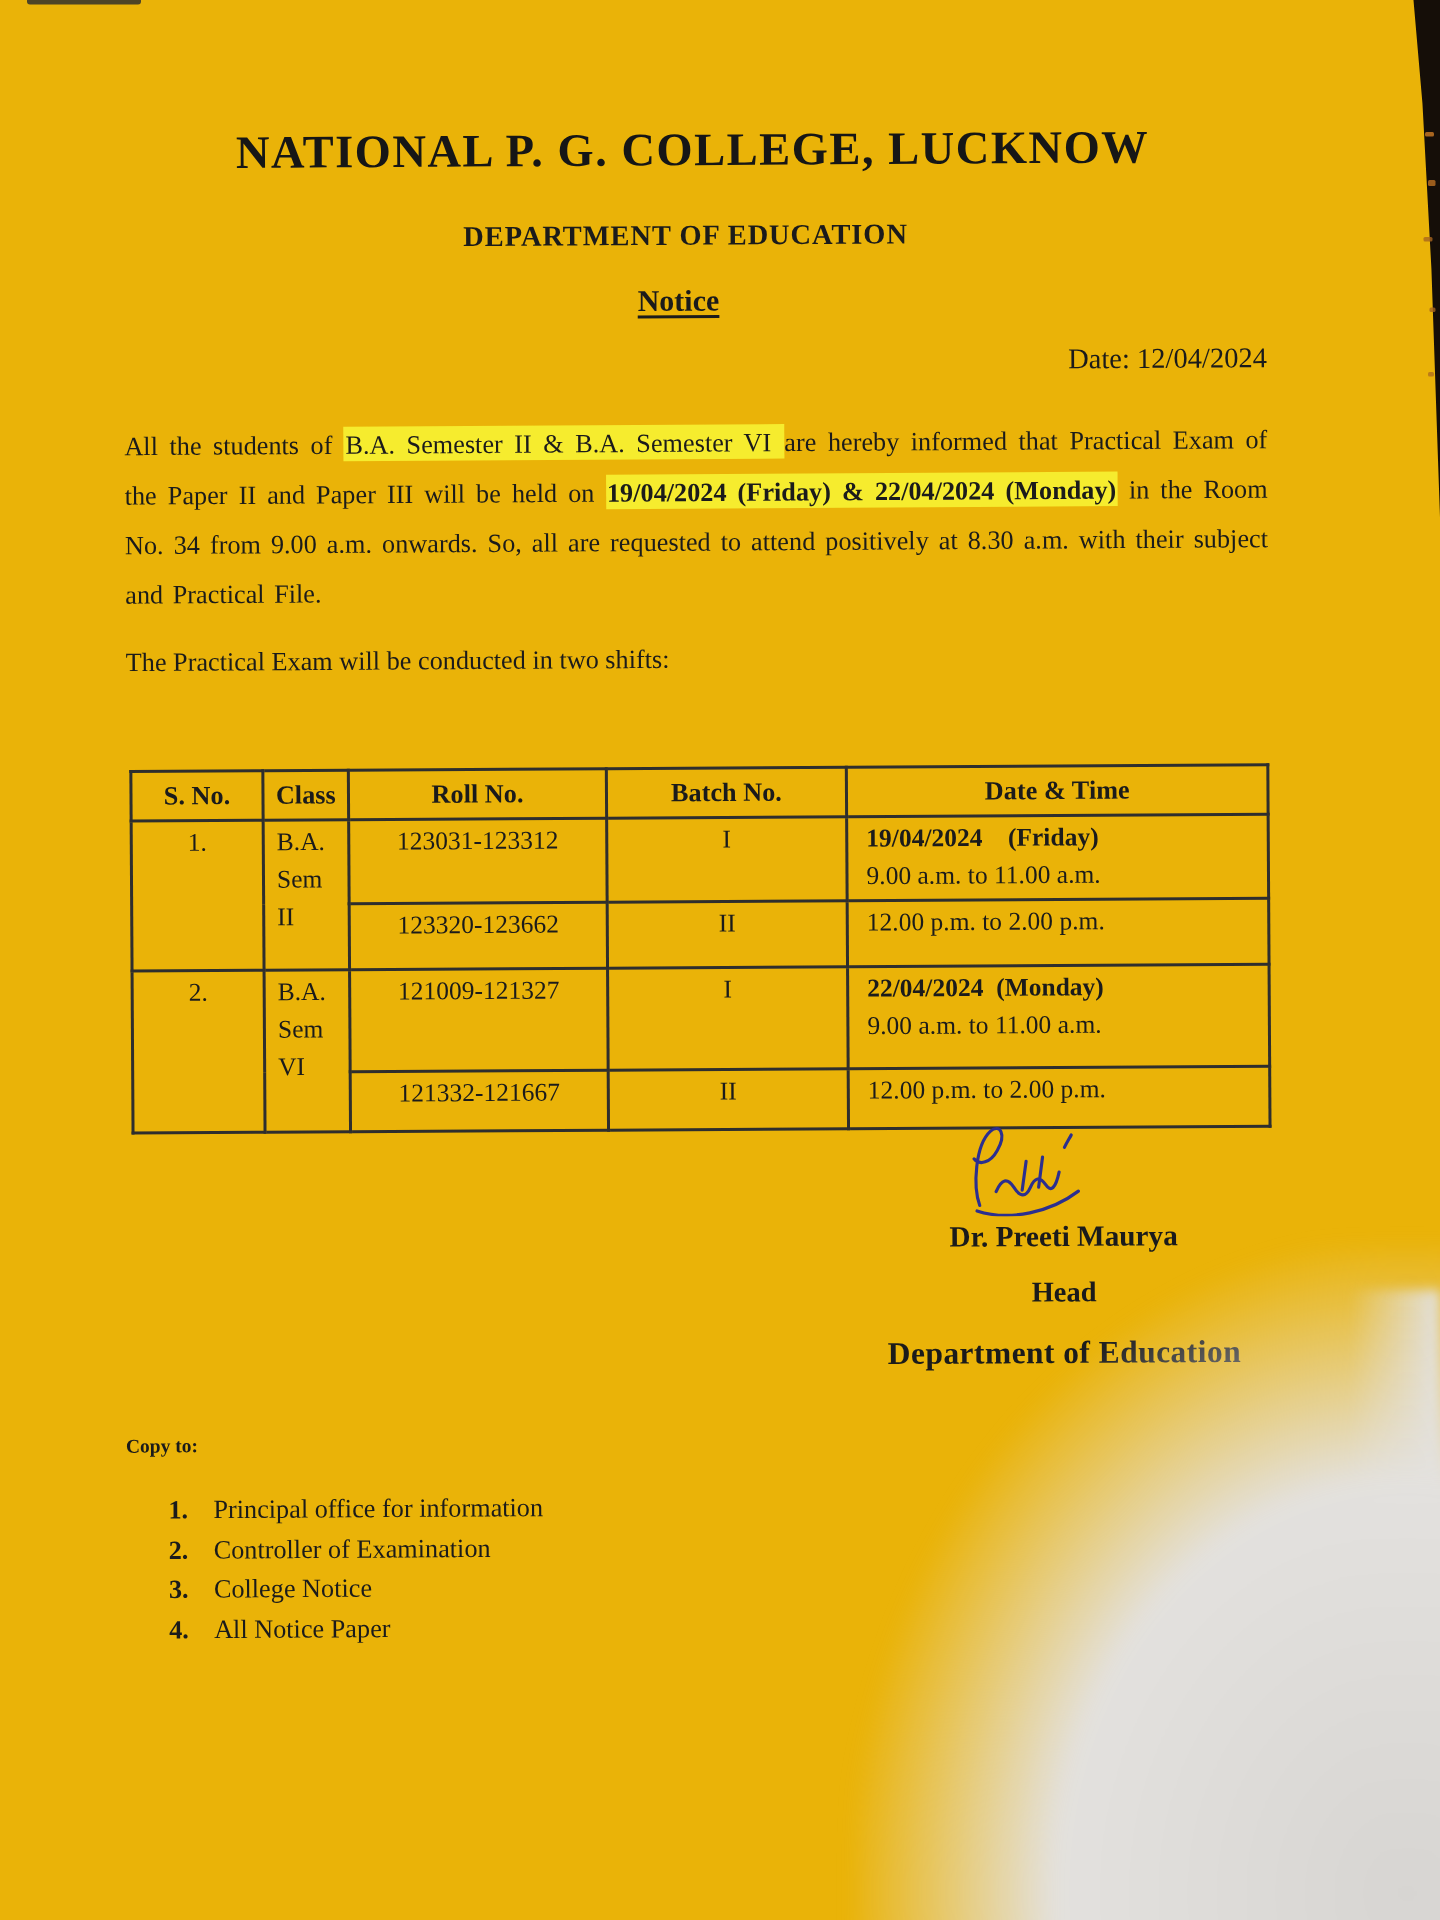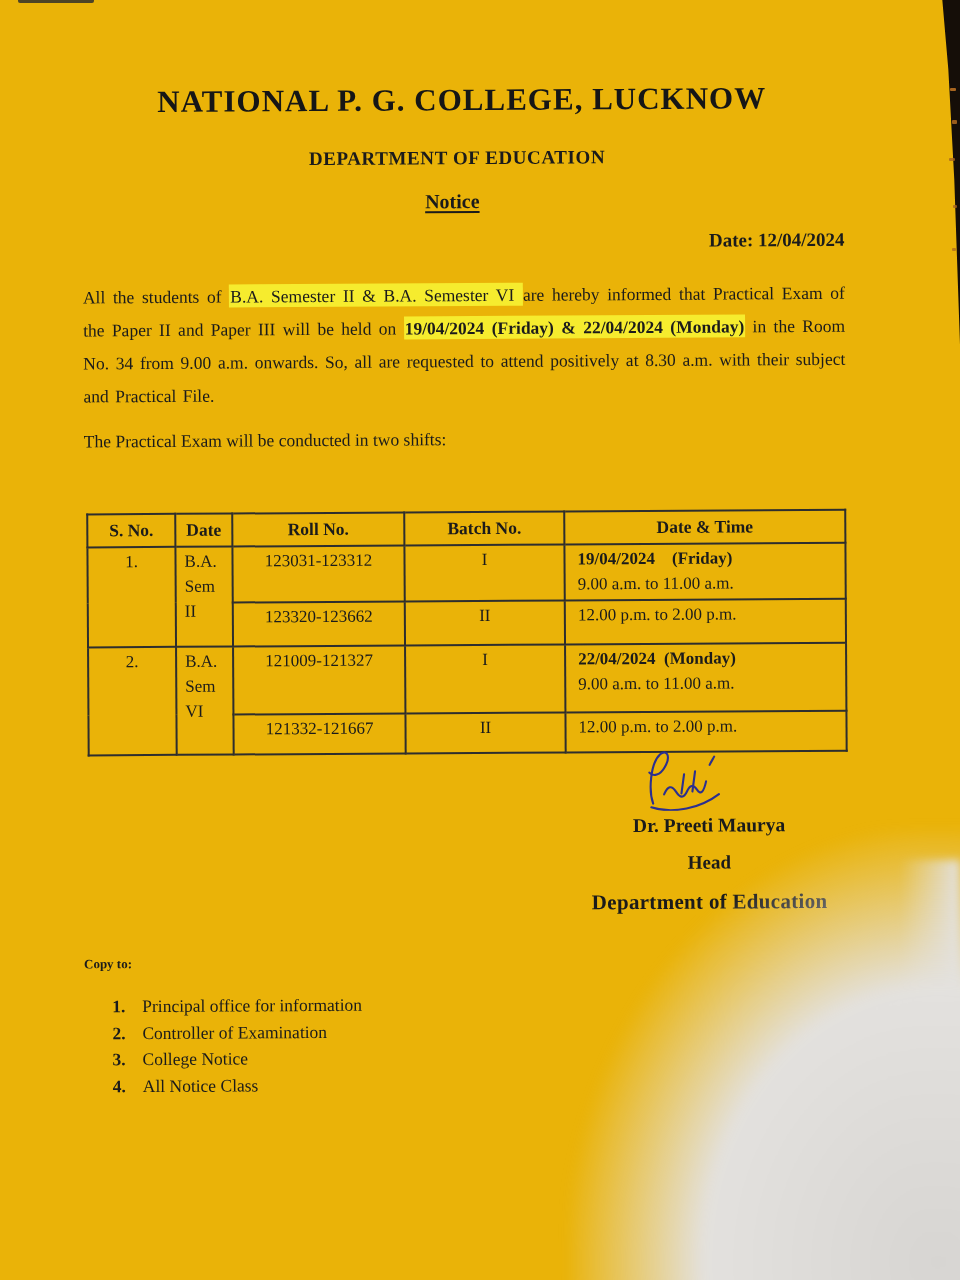--- a/index.html
+++ b/index.html
@@ -23,21 +23,21 @@
     position:absolute;top:147px;left:0;right:40px;
     text-align:center;font-size:19px;font-weight:bold;letter-spacing:.6px;
   }
   .notice{
     position:absolute;top:190px;left:0;right:50px;
     text-align:center;font-size:20px;font-weight:bold;
   }
   .notice span{text-decoration:underline;text-underline-offset:3px;text-decoration-thickness:2px;margin-top:20px;}
   .dateline{
     position:absolute;top:231px;right:113px;
-    font-size:19px;font-weight:bold;
+    font-size:19px;font-weight:normal;
   }
   
   .para{
     position:absolute;top:279px;left:85px;right:113px;
     font-size:17.5px;line-height:33px;text-align:justify;
     word-spacing:2px;
   }
   .hl{background:#f6ec2e;padding:2px 1px 1px 1px;box-decoration-break:clone;-webkit-box-decoration-break:clone;}
   .hl.bold{font-weight:bold;}
   .shifts{
@@ -115,21 +115,21 @@
         <colgroup>
           <col style="width:88px">
             <col style="width:57px">
             <col style="width:172px">
             <col style="width:160px">
             <col style="width:281px">
         </colgroup>
         <thead>
           <tr>
             <th>S. No.</th>
-            <th>Date</th>
+            <th>Class</th>
             <th>Roll No.</th>
             <th>Batch No.</th>
             <th>Date &amp; Time</th>
           </tr>
         </thead>
         <tbody>
           <tr class="r1a">
             <td class="c-sno" rowspan="2">1.</td>
             <td class="c-class" rowspan="2">B.A. Sem II</td>
             <td class="c-roll">123031-123312</td>
@@ -194,21 +194,21 @@
       <div class="li">
         <span class="num">2.</span>
         <span class="txt">Controller of Examination</span>
       </div>
       <div class="li">
         <span class="num">3.</span>
         <span class="txt">College Notice</span>
       </div>
       <div class="li">
         <span class="num">4.</span>
-        <span class="txt">All Notice Class</span>
+        <span class="txt">All Notice Paper</span>
       </div>
     </div>
 
   </div>
 
   <div class="shadow-right-strip"></div>
   <div class="shadow-bottom-right"></div>
   <div class="edge-top-left"></div>
   <div class="edge-top-right"></div>
   <div class="speck sp1"></div>

